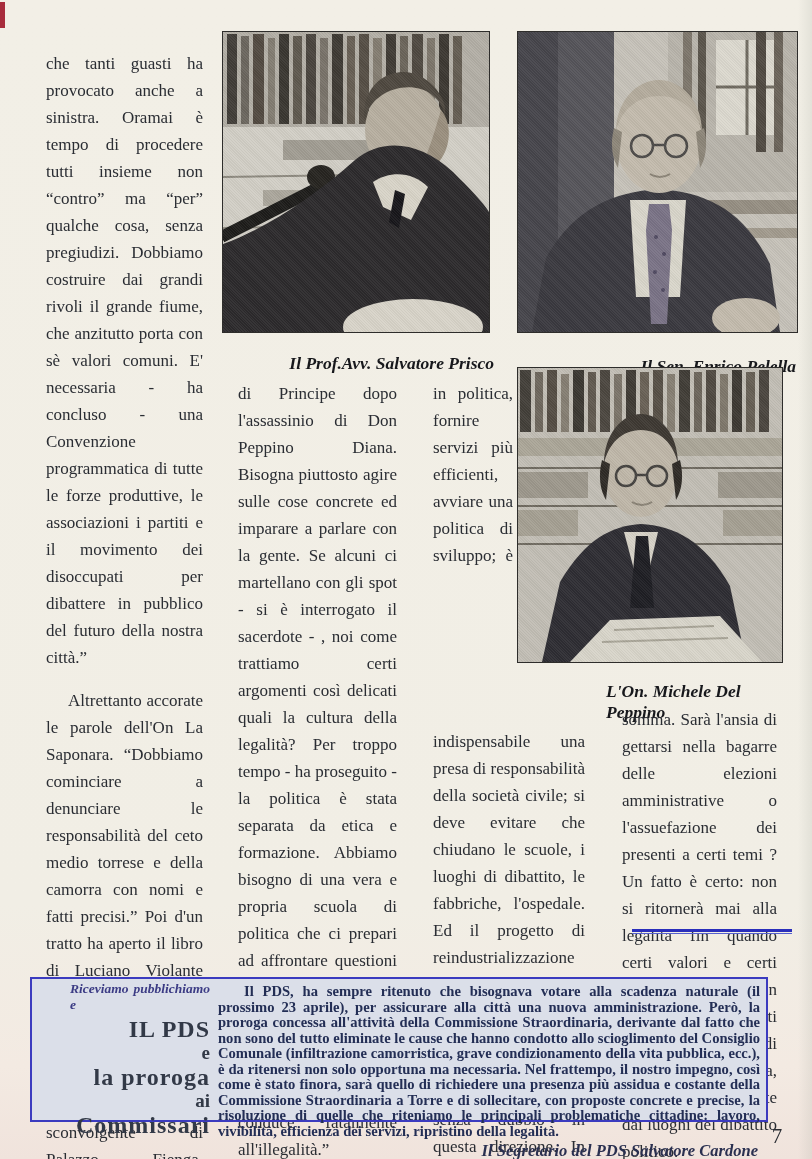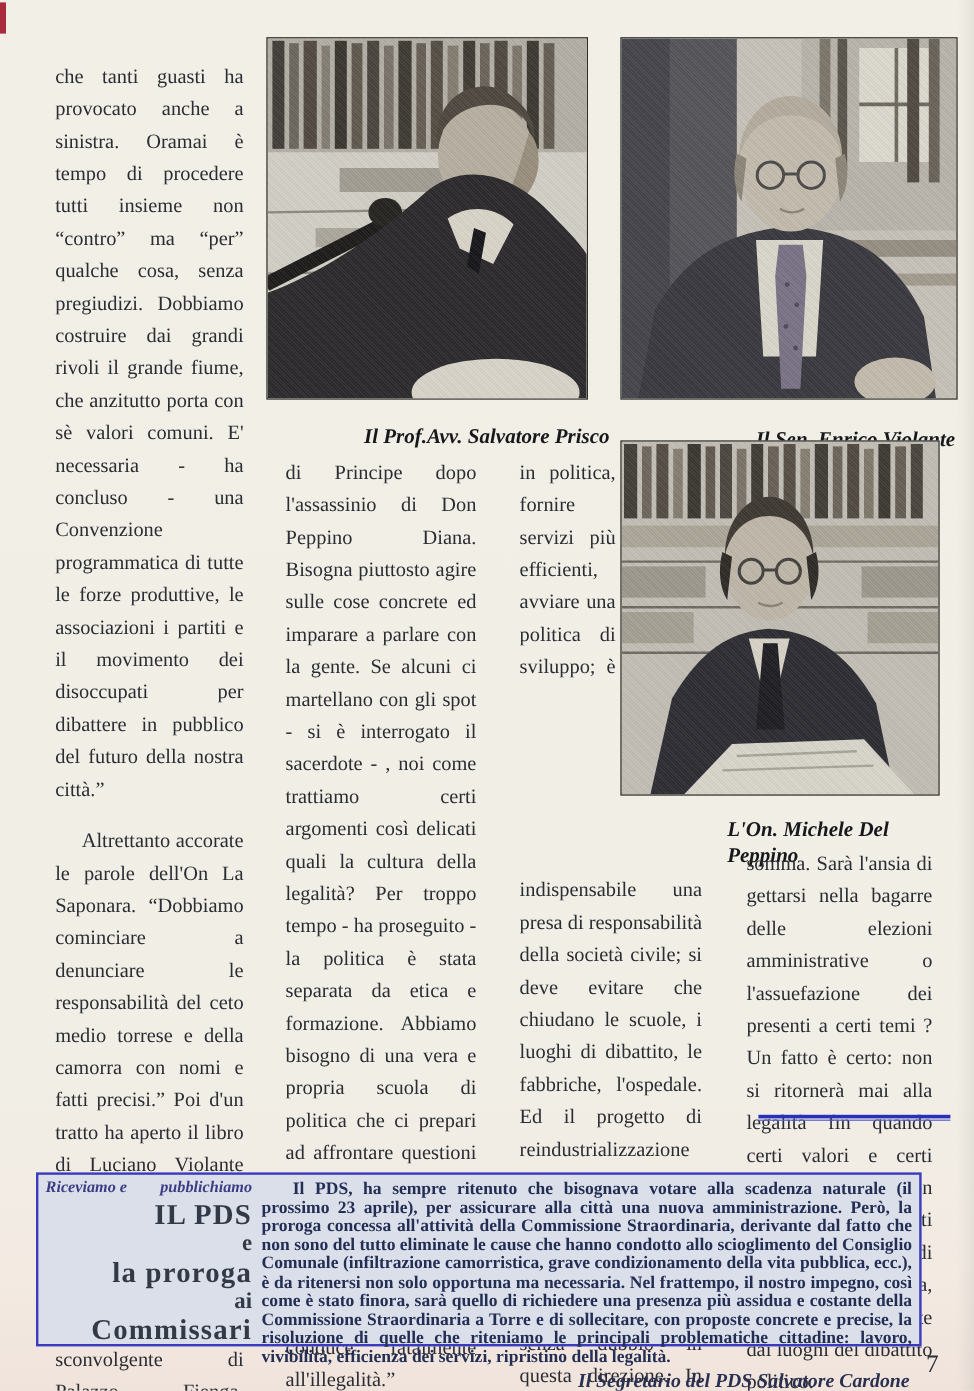--- a/index.html
+++ b/index.html
@@ -24,34 +24,34 @@
   
   .photo{position:absolute;border:1px solid #2e2d2b;background:#c7c3ba;overflow:hidden;}
   .photo svg{display:block;}
   .photo::after{content:"";position:absolute;inset:0;
       background:repeating-linear-gradient(45deg,rgba(255,255,255,0.05) 0 1px,rgba(0,0,0,0.04) 1px 2px);}
   .photo1{left:222px;top:31px;width:266px;height:300px;}
   .photo2{left:517px;top:31px;width:279px;height:300px;}
   .photo3{left:517px;top:367px;width:264px;height:294px;}
 
   .caption{position:absolute;font-style:italic;font-weight:bold;color:#17181c;font-size:17.5px;}
-  .cap1{left:222px;top:335px;width:286px;text-align:right;}
+  .cap1{left:208px;top:335px;width:286px;text-align:right;}
   .cap2{left:520px;top:338px;width:276px;text-align:right;}
   .cap3{left:606px;top:663px;width:190px;text-align:left;}
 
   .blue-rule{position:absolute;left:632px;top:929px;width:160px;height:6px;}
   .blue-rule .r1{height:3px;background:#2a2fbb;}
   .blue-rule .r2{height:1px;margin-top:1px;background:#5560cf;}
 
   
   .pds-box{position:absolute;left:30px;top:977px;width:734px;height:141px;
       background:#dbdfe9;border:2px solid #3b3bbf;display:flex;}
   .pds-left{width:172px;flex:0 0 172px;padding:2px 4px 0 6px;}
   .kicker{display:flex;justify-content:space-between;font-style:italic;color:#3c3c85;
-      font-size:13.5px;font-weight:bold;}
+      font-size:13.5px;font-weight:bold;margin-left:32px;}
   .pds-title{margin-top:4px;text-align:right;font-weight:bold;color:#323947;line-height:24px;}
   .pds-title .t-big{font-size:24px;letter-spacing:1px;}
   .pds-title .t-small{font-size:19px;}
   .pds-body-wrap{flex:1;padding:5px 6px 0 4px;color:#232e55;}
   .pds-body{font-size:14.6px;line-height:15.5px;font-weight:bold;text-align:justify;text-indent:26px;margin:0;}
   .pds-sign{margin:2px 2px 0 0;text-align:right;font-style:italic;font-weight:bold;font-size:16.5px;color:#2a3050;}
 
   .page-number{position:absolute;left:762px;top:1124px;width:30px;text-align:center;
       font-size:21px;color:#2a2d33;}
 </style>
@@ -153,21 +153,21 @@
       <path d="M186,96 C190,112 188,126 182,136 L178,100 Z" fill="#8d8679"></path>
 
       <circle cx="124" cy="114" r="11" fill="none" stroke="#4c4a48" stroke-width="2.5"></circle>
       <circle cx="158" cy="114" r="11" fill="none" stroke="#4c4a48" stroke-width="2.5"></circle>
       <line x1="135" y1="113" x2="147" y2="113" stroke="#4c4a48" stroke-width="2.5"></line>
       <path d="M132,142 C138,146 146,146 152,142" fill="none" stroke="#8a8376" stroke-width="2"></path>
 
       <ellipse cx="228" cy="286" rx="34" ry="20" fill="#c3bbad"></ellipse>
     </svg>
   </div>
-  <p class="caption cap2">Il Sen. Enrico Violante</p>
+  <p class="caption cap2">Il Sen. Enrico Pelella</p>
 
   <div class="col col2">
     <p>di Principe dopo l'assassinio di Don Peppino Diana. Bisogna piuttosto agire sulle cose concrete ed imparare a parlare con la gente. Se alcuni ci martellano con gli spot - si è interrogato il sacerdote - , noi come trattiamo certi argomenti così delicati quali la cultura della legalità? Per troppo tempo - ha proseguito - la politica è stata separata da etica e formazione. Abbiamo bisogno di una vera e propria scuola di politica che ci prepari ad affrontare questioni così complesse. D'altro canto - ha sottolineato - gli uomini hanno accettato uno stile economico che conduce fatalmente all'illegalità.”</p>
     <p class="ind">“I problemi della legalità - ha esordito il Sen. Enrico Pelella, cui erano affidate le conclusioni del convegno - sono legati ad un decadimento profondo di carattere economico. Per rimediare a questa situazione è necessario agire su più livelli: bisogna contribuire alla nascita di una coscienza dell'impegno diretto</p>
   </div>
 
   <div class="photo photo3">
     <svg width="264" height="294" viewBox="0 0 264 294">
       <rect width="264" height="294" fill="#c2beb5"></rect>
 

